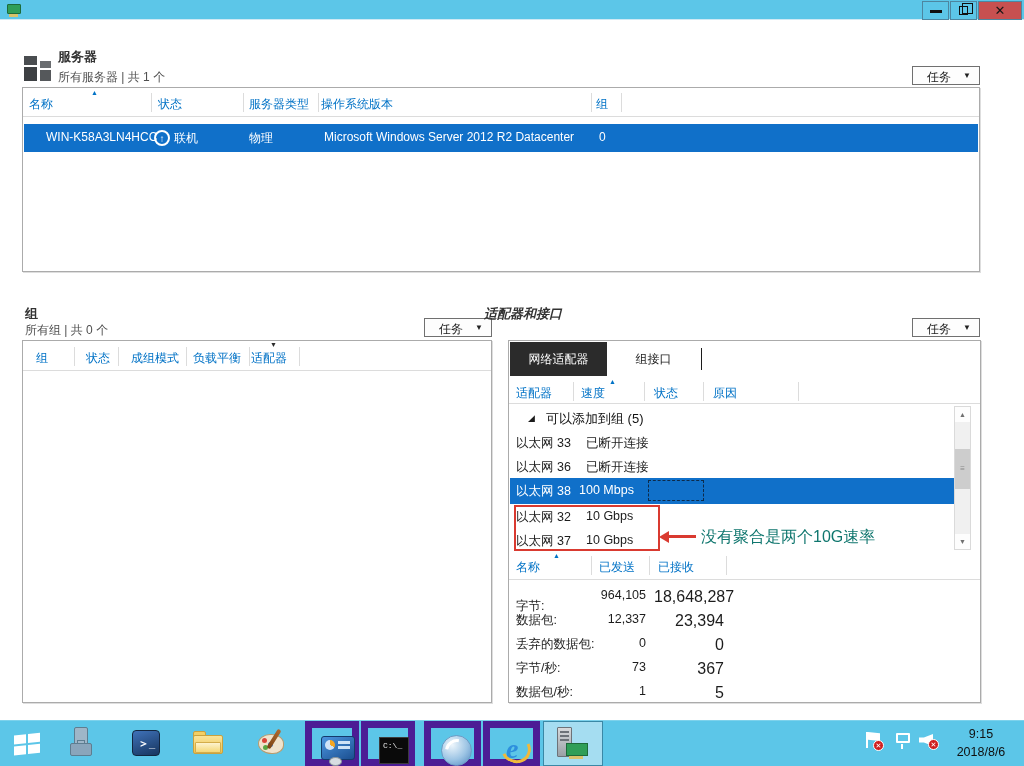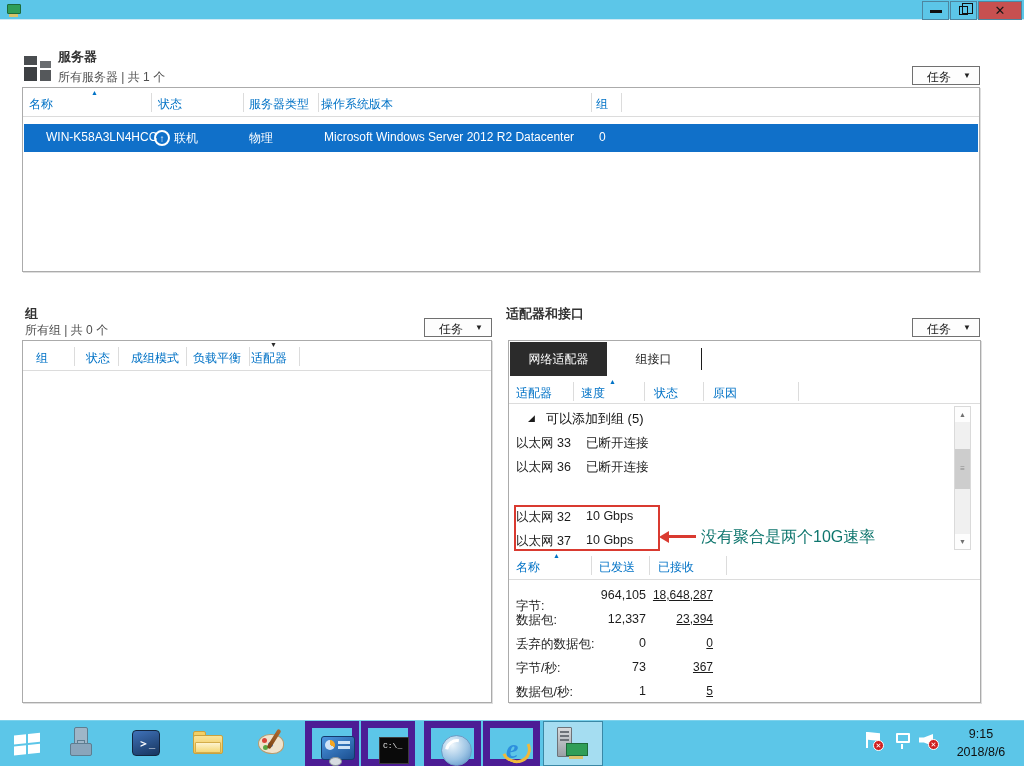--- a/index.html
+++ b/index.html
@@ -75,21 +75,21 @@
   
   .sbar { position:absolute; left:445px; top:65px; width:17px; height:144px; background:#f0f0f0; border:1px solid #dadada; }
   .sbar .btn { position:absolute; left:0; width:15px; height:15px; background:#fdfdfd; color:#6f6f6f; font-size:7px; text-align:center; line-height:15px; }
   .sbar .btn.up { top:0; }
   .sbar .btn.down { bottom:0; }
   .sbar .thumb { position:absolute; left:0; top:42px; width:15px; height:40px; background:#cdcdcd; color:#888; font-size:8px; text-align:center; line-height:40px; letter-spacing:0; }
 
   
   .stat-label { position:absolute; left:7px; white-space:nowrap; font-size:12.5px; }
   .stat-sent { position:absolute; left:67px; width:70px; text-align:right; font-size:12.5px; }
-  .stat-recv { position:absolute; left:134px; width:70px; text-align:right; font-size:12px;text-decoration:underline; }
+  .stat-recv { position:absolute; left:145px; width:70px; text-align:right; font-size:16px; }
 
   
   .taskbar { left:0; top:720px; width:1024px; height:46px; background:#5cc6e8; border-top:1px solid #7dd2ec; }
   .tb-icon { position:absolute; top:0; height:45px; cursor:default; }
   .tb-box { border:7px solid #4c1d95; }
   .tb-active { background:#a5ddf1; border:1px solid #3a88a6; }
 
   .win-logo { position:absolute; left:14px; top:13px; width:27px; height:20px; transform:skewY(-6deg); }
   .win-logo i { position:absolute; background:#fff; width:12px; height:9px; }
   .win-logo .p2 { left:14px; top:0; } .win-logo .p3 { left:0; top:11px; } .win-logo .p4 { left:14px; top:11px; }
@@ -217,21 +217,21 @@
   <div class="hdr-cell" style="left:228px;top:9px;">适配器</div>
   <div class="sort dark" style="left:247px;top:0;">▼</div>
   <div class="hdr-sep" style="left:51px;top:6px;height:19px;"></div>
   <div class="hdr-sep" style="left:95px;top:6px;height:19px;"></div>
   <div class="hdr-sep" style="left:163px;top:6px;height:19px;"></div>
   <div class="hdr-sep" style="left:226px;top:6px;height:19px;"></div>
   <div class="hdr-sep" style="left:276px;top:6px;height:19px;"></div>
   <div class="hdr-underline" style="top:29px;"></div>
 </div>
 
-<div class="abs sec-title" style="left:506px;top:305px;">适配器和接口</div>
+<div class="abs sec-title" style="left:484px;top:305px;font-style:italic;">适配器和接口</div>
 <div class="abs tasks-btn" style="left:912px;top:318px;">
   <span class="lbl">任务</span>
   <span class="arr">▼</span>
 </div>
 
 <div class="abs panel" style="left:508px;top:340px;width:473px;height:363px;">
 
   <div class="tab tab-inactive">组接口</div>
   <div class="tab tab-active">网络适配器</div>
   <div class="tab-cursor"></div>
@@ -251,20 +251,25 @@
   <div class="group-label">可以添加到组 (5)</div>
 
   <div class="adp-row" style="top:94px;">
     <span>以太网 33</span>
     <span class="adp-val">已断开连接</span>
   </div>
   <div class="adp-row" style="top:118px;">
     <span>以太网 36</span>
     <span class="adp-val">已断开连接</span>
   </div>
+  <div class="adp-row adp-selected" style="top:137px;">
+    <span>以太网 38</span>
+    <span class="adp-val">100 Mbps</span>
+    <span class="focus-rect"></span>
+  </div>
   <div class="adp-row" style="top:168px;">
     <span>以太网 32</span>
     <span class="adp-val">10 Gbps</span>
   </div>
   <div class="adp-row" style="top:192px;">
     <span>以太网 37</span>
     <span class="adp-val">10 Gbps</span>
   </div>
 
   <div class="red-box" style="left:5px;top:164px;width:146px;height:46px;"></div>

